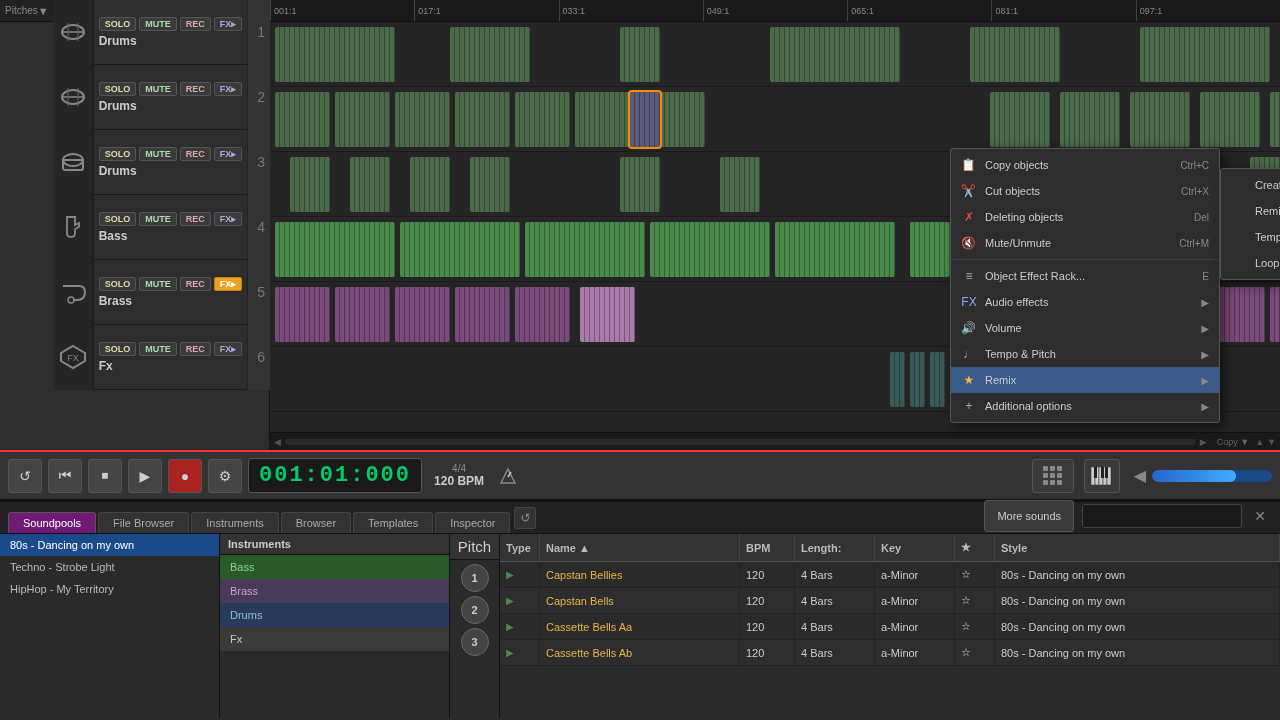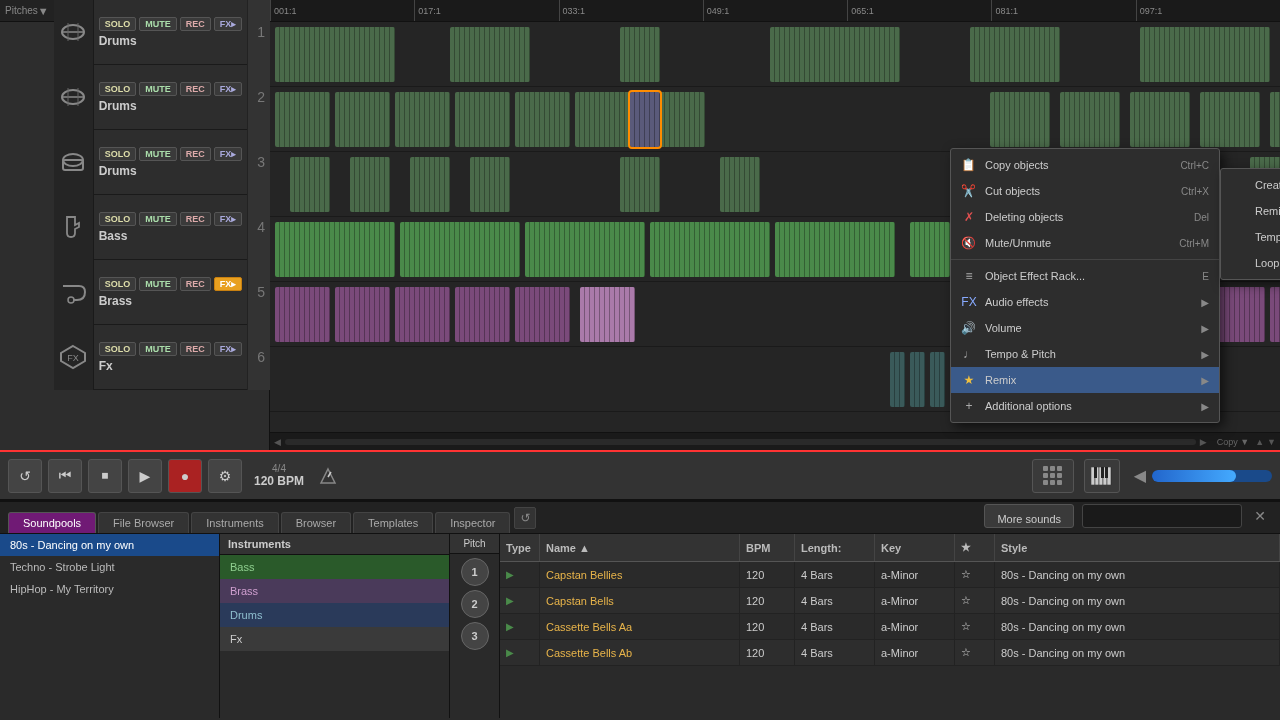--- a/index.html
+++ b/index.html
@@ -286,21 +286,21 @@
       color: #aaa;
     }
 
     .tab.active {
       background: #701a75;
       color: #fff;
       border-color: #555;
     }
 
     .more-sounds-btn {
-      height: 24px;
+      height: 32px;
       background: #3a3a3a;
       border: 1px solid #555;
       border-radius: 3px;
       padding: 8px 12px;
       cursor: pointer;
       font-size: 11px;
       color: #ccc;
       align-self: center;
       margin-bottom: 4px;
     }
@@ -413,21 +413,21 @@
     
     .pitch-panel {
       width: 50px;
       border-right: 1px solid #111;
       display: flex;
       flex-direction: column;
     }
 
     .pitch-header {
       padding: 4px 4px;
-      font-size: 10px;
+      font-size: 15px;
       color: #ccc;
       border-bottom: 1px solid #111;
       background: #333;
       text-align: center;
     }
 
     .pitch-item {
       width: 28px;
       height: 28px;
       margin: 4px auto;
@@ -956,20 +956,21 @@
 </div>
 
 <div class="transport-bar">
   <button class="transport-btn">↺</button>
   <button class="transport-btn">⏮</button>
   <button class="transport-btn">⏹</button>
   <button class="transport-btn">▶</button>
   <button class="transport-btn record">●</button>
   <button class="transport-btn">⚙</button>
 
+  <div class="time-display">001:01:000</div>
 
   <div style="display:flex; flex-direction:column; align-items:center; margin-left:6px;">
     <span style="font-size:10px; color:#888;">4/4</span>
     <span style="font-size:12px; font-weight:bold; color:#ccc;">120 BPM</span>
   </div>
 
   <div style="width:28px; height:28px; display:flex; align-items:center; justify-content:center; cursor:pointer; margin-left:4px;">
     <svg width="18" height="18" viewBox="0 0 18 18" fill="none">
         <polygon points="9,2 16,16 2,16" stroke="#888" stroke-width="1.5" fill="none"></polygon>
         <line x1="9" y1="10" x2="12" y2="5" stroke="#ccc" stroke-width="1.5"></line>

